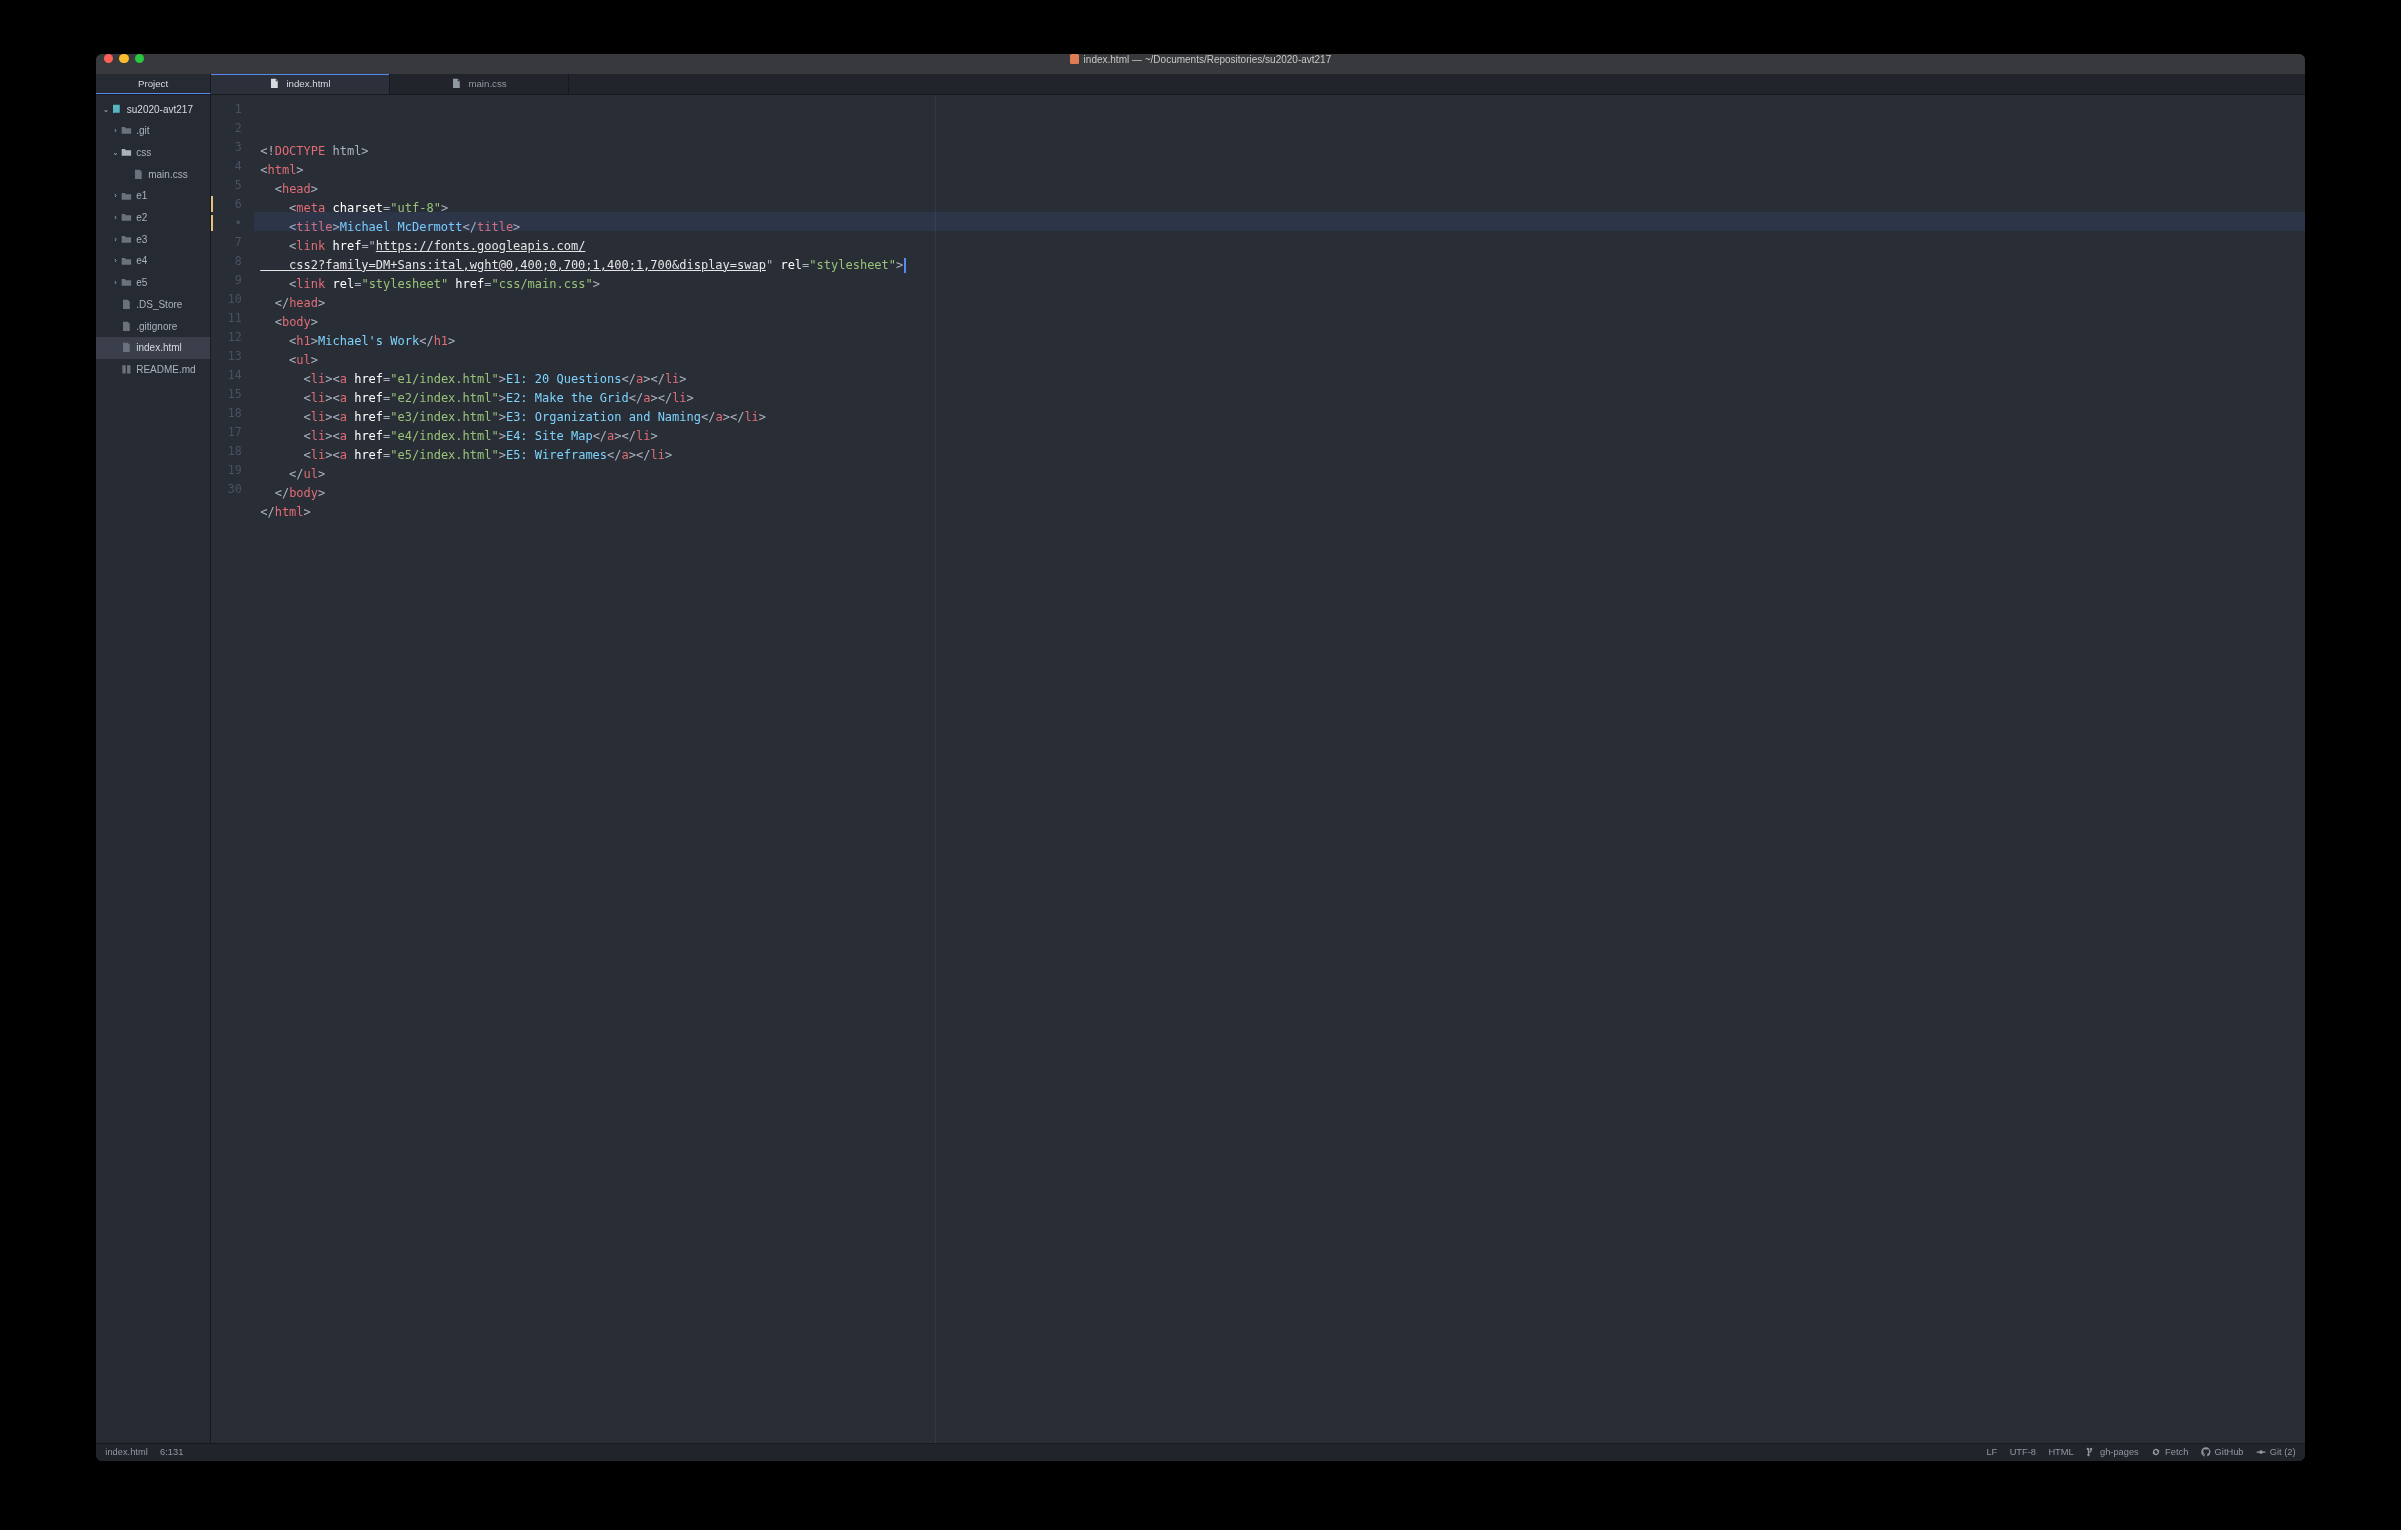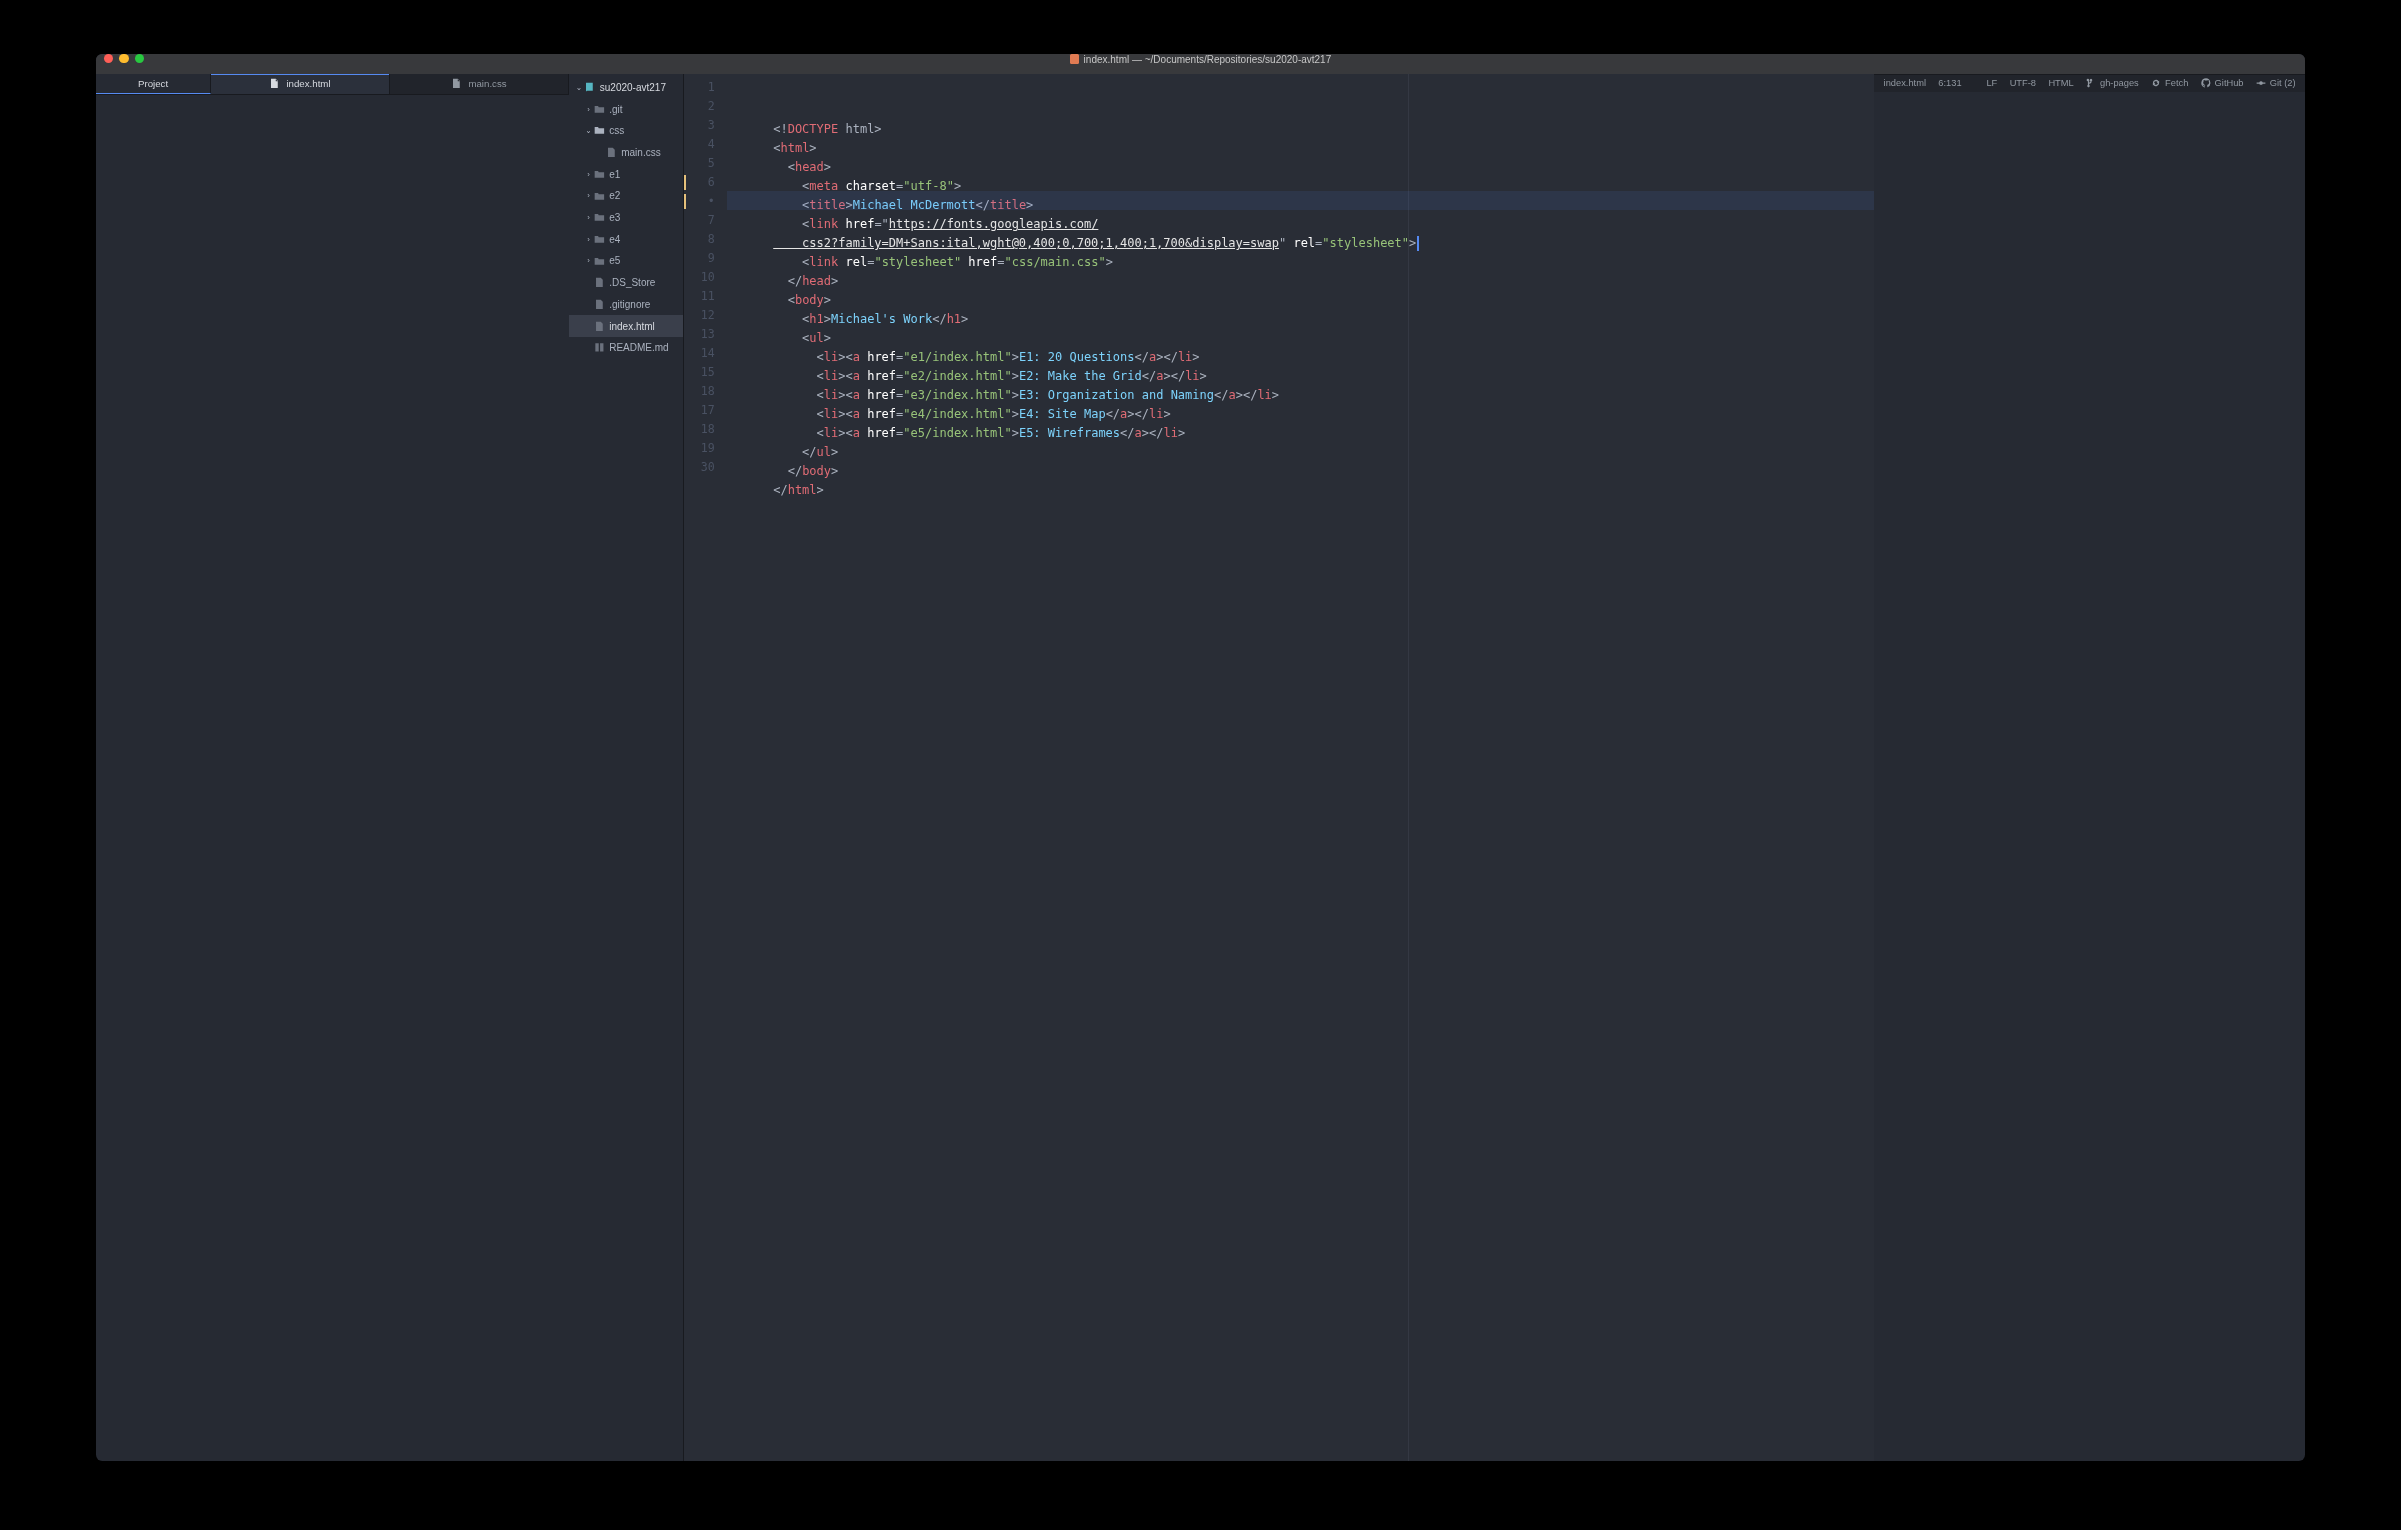--- a/index.html
+++ b/index.html
@@ -12,21 +12,21 @@
   .titlebar {
     height: 20px; background: #38393c; display: flex; align-items: flex-start; padding: 0 7.7px; position: relative;
   }
   .traffic { display: flex; gap: 6.2px; }
   .tl { width: 9.3px; height: 9.3px; border-radius: 50%; }
   .tl.red { background: #ff5f57; }
   .tl.yellow { background: #febc2e; }
   .tl.green { background: #28c840; }
   .titlebar-title { position: absolute; left: 0; right: 0; text-align: center; font-size: 10px; color: #c7c7c7; display: flex; align-items: center; justify-content: center; gap: 4.6px; }
   .titlebar-title .file-ico { width: 9.3px; height: 10.8px; background: #e07b53; border-radius: 1.5px; display:inline-block; }
-  .body { flex: 1; display: flex; min-height: 0; }
+  .body { flex: 1; display: flex; flex-direction: column; min-height: 0; }
   .toolbar-row { display: flex; height: 21.7px; background: #21242b; border-bottom: 0.8px solid #181a1f; }
   .panel-tab {
     width: 115px; display: flex; align-items: center; justify-content: center;
     font-size: 9.7px; color: #d7dae0; border-right: 0.8px solid #181a1f;
   }
   .panel-tab.active { border-bottom: 1.5px solid #568af2; background: #262a33; }
   .tabs-row { flex: 1; display: flex; }
   .file-tab {
     min-width: 179px; display: flex; align-items: center; justify-content: center; gap:6.2px;
     font-size: 9.7px; color: #9198a1; border-right: 0.8px solid #181a1f; position: relative;
@@ -47,21 +47,21 @@
   .tree-item.root { color:#d7dae0;}
   .tree-item.root .tree-ico{ fill:#56b6c2;}
   .tree-item.folder .tree-ico{ fill:#6b717d;}
   .tree-item.folder.open .tree-ico{ fill:#abb2bf;}
   .pad0{padding-left:4.6px}.pad1{padding-left:14px}.pad2{padding-left:26px}
   .editor { flex: 1; display: flex; background: #292d36; min-width:0;}
   .gutter { width: 43px; background: #292d36; text-align: right; padding-top:4.6px; color:#495162; font-family: ui-monospace,Menlo,monospace; font-size:11.6px; border-right: 0px; }
   .gutter div { height: 19px; line-height:19px; padding-right: 12.4px; position:relative;}
   .gutter div.modmark::before{ content:""; position:absolute; left:0; top:1.5px; width:1.5px; height:15.5px; background:#e5c07b;}
   .code { flex:1; padding:4.6px 0 0 6.2px; font-family: ui-monospace,Menlo,monospace; font-size:12px; color:#abb2bf; white-space:pre; overflow:hidden; position:relative;}
-  .code .ln{ height:19px; line-height:19px;margin-left:40px;}
+  .code .ln{ height:19px; line-height:19px;}
   .guide{ position:absolute; top:0; bottom:0; width:0.8px; background:#343843; }
   .hl-line{ position:absolute; left:0; right:0; height:19px; background:rgba(86,138,242,.10);}
   .cursor{ display:inline-block; width:1.5px; height:14.7px; background:#568af2; vertical-align:middle; margin-left:0.8px;}
   .p{color:#abb2bf} 
   .t{color:#e06c75} 
   .a{color:#ffffff} 
   .s{color:#98c379} 
   .u{color:#e5e5e5; text-decoration: underline;} 
   .tx{color:#7dd3fc} 
   .statusbar{

